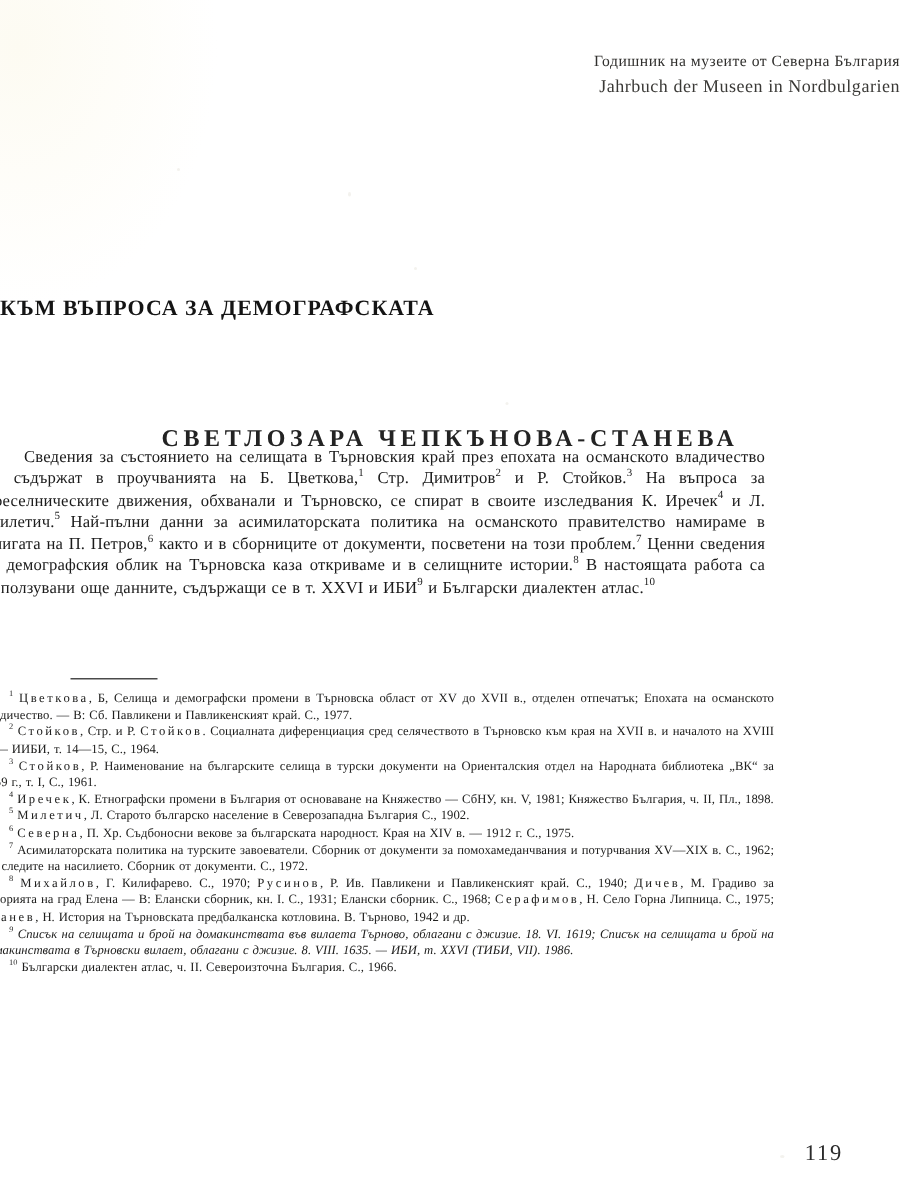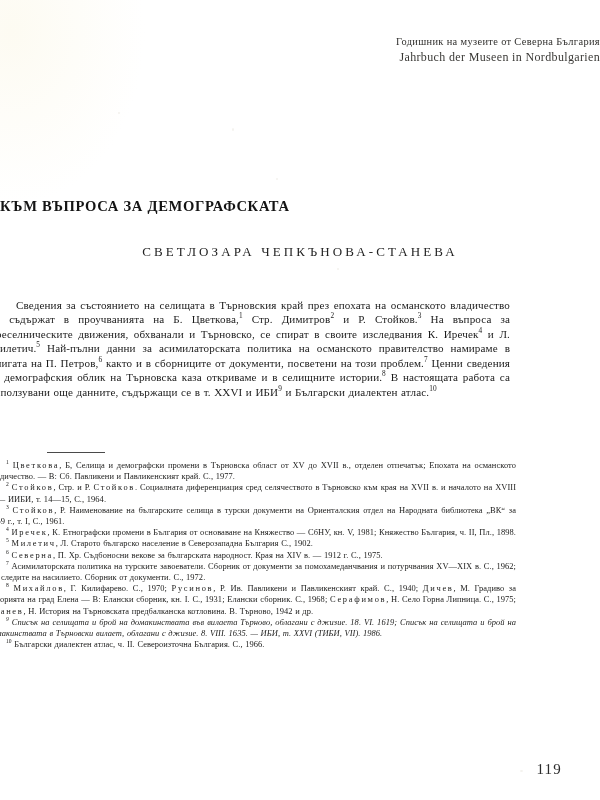--- a/index.html
+++ b/index.html
@@ -64,25 +64,26 @@
   }
 
   .author-block {
     position: absolute;
     top: 244px;
     left: 0;
     right: 0;
     text-align: center;
   }
   .author-name {
-    font-size: 13px;
-    font-weight: 400;
+    font-size: 16px;
+    font-weight: 700;
     letter-spacing: 3.1px;
     color: #232323;
     white-space: nowrap;
+    margin-top: 40px;
   }
 
   
   .body-block {
     position: absolute;
     top: 298px;
     left: -10px;
     width: 520px;
     overflow: hidden;
   }

